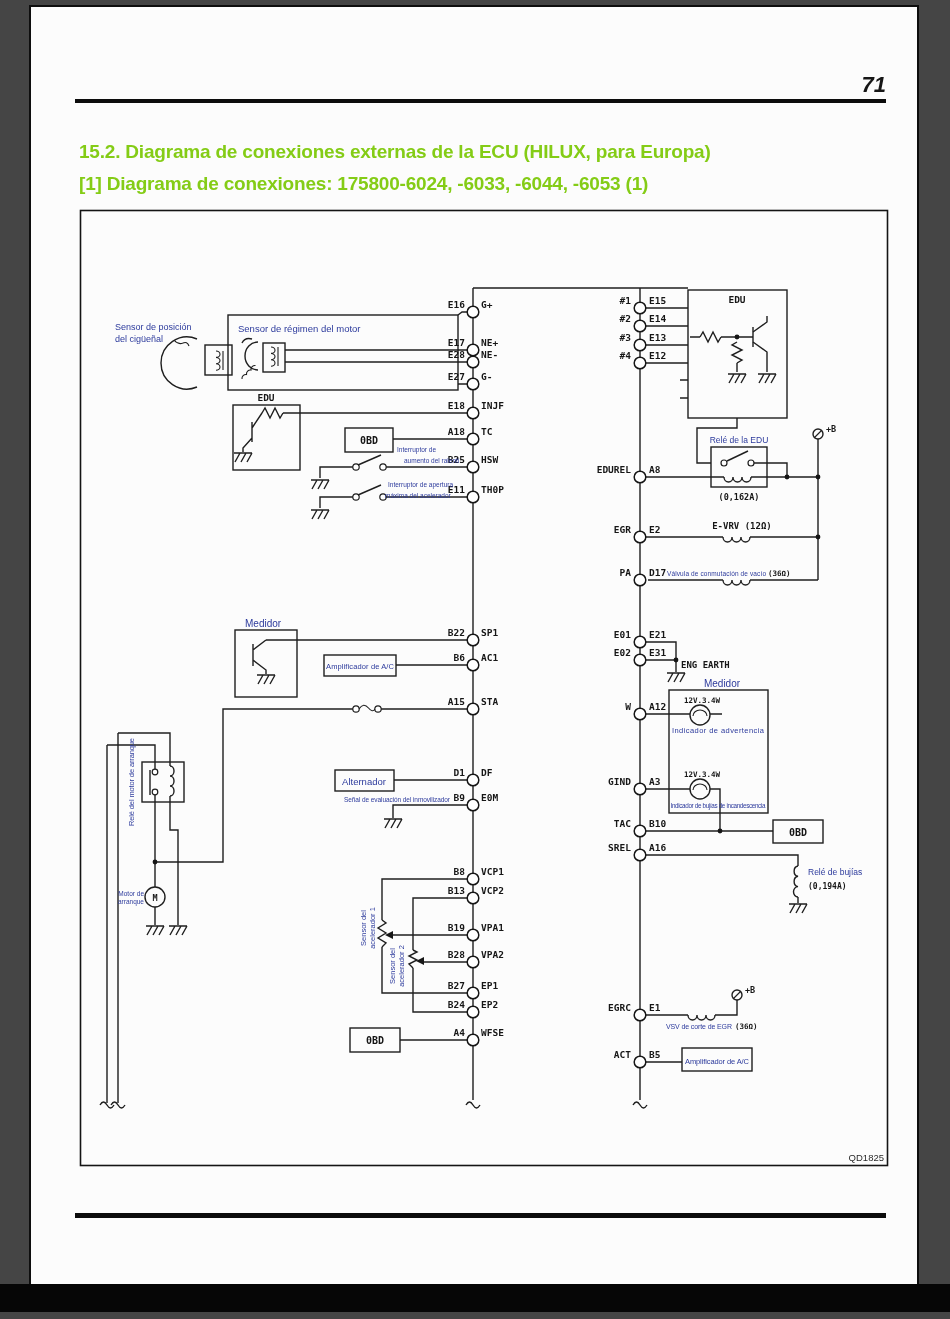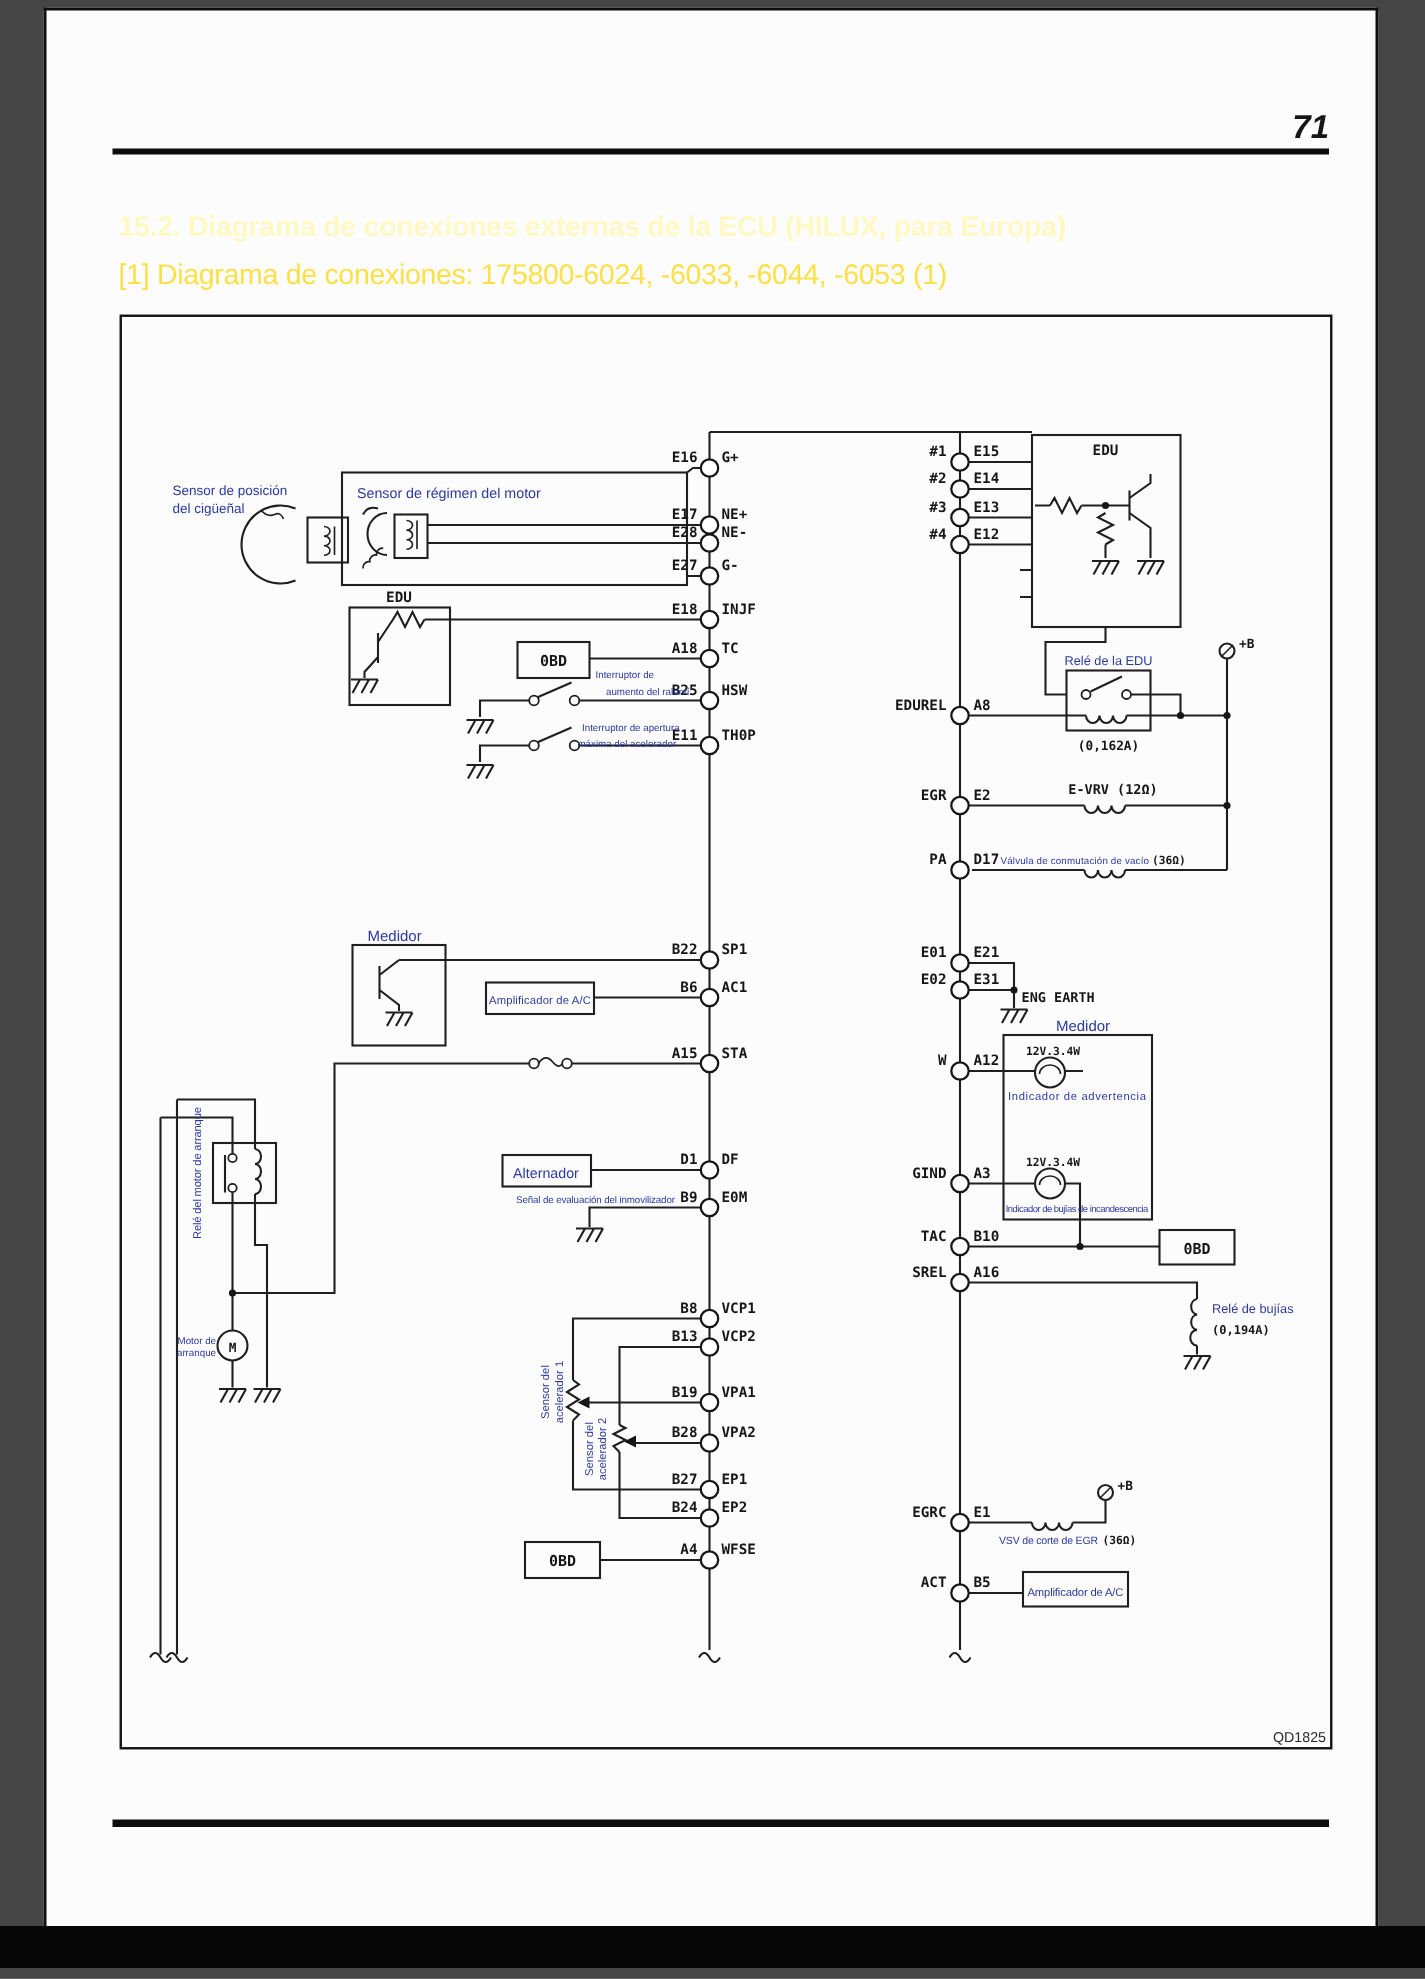--- a/index.html
+++ b/index.html
@@ -5,22 +5,22 @@
   *{margin:0;padding:0;box-sizing:border-box}
   html,body{background:#454545}
   body{font-family:"Liberation Sans",sans-serif}
   .screen{position:relative;width:950px;height:1319px;background:#454545;overflow:hidden}
   .page{position:absolute;left:29px;top:5px;width:890px;height:1280px;background:#fcfcfc;border:2px solid #0e0e0e;border-bottom:none}
   .band{position:absolute;left:0;top:1284px;width:950px;height:28px;background:#060606}
   .pgnum{position:absolute;top:72px;left:780px;width:106px;text-align:right;font-size:22px;font-style:italic;font-weight:bold;color:#161616}
   .rule{position:absolute;background:#0c0c0c}
   .rule.top{left:75px;top:99px;width:811px;height:4px}
   .rule.bottom{left:75px;top:1213px;width:811px;height:5px}
-  .title{position:absolute;left:79px;top:141px;font-size:19px;font-weight:bold;color:#fef9c3;letter-spacing:-0.2px}
-  .subtitle{position:absolute;left:79px;top:173px;font-size:19px;font-weight:normal;color:#fde047;letter-spacing:-0.2px}
+  .title{position:absolute;left:79px;top:141px;font-size:19px;font-weight:bold;color:#84cc16;letter-spacing:-0.2px}
+  .subtitle{position:absolute;left:79px;top:173px;font-size:19px;font-weight:bold;color:#84cc16;letter-spacing:-0.2px}
   svg.diagram{position:absolute;left:0;top:0}
   svg .wire{stroke:#1f1f1f;stroke-width:1.4;fill:none}
   svg .thin{stroke:#1f1f1f;stroke-width:1.1;fill:none}
   svg .box{stroke:#1f1f1f;stroke-width:1.4;fill:none}
   svg .frame{stroke:#141414;stroke-width:1.6;fill:none}
   svg .pinc{fill:#ffffff;stroke:#161616;stroke-width:1.5}
   svg .cc{fill:#ffffff;stroke:#1f1f1f;stroke-width:1.2}
   svg .dot{fill:#161616;stroke:none}
   svg .arrow{fill:#161616;stroke:none}
   svg text{stroke:none}

